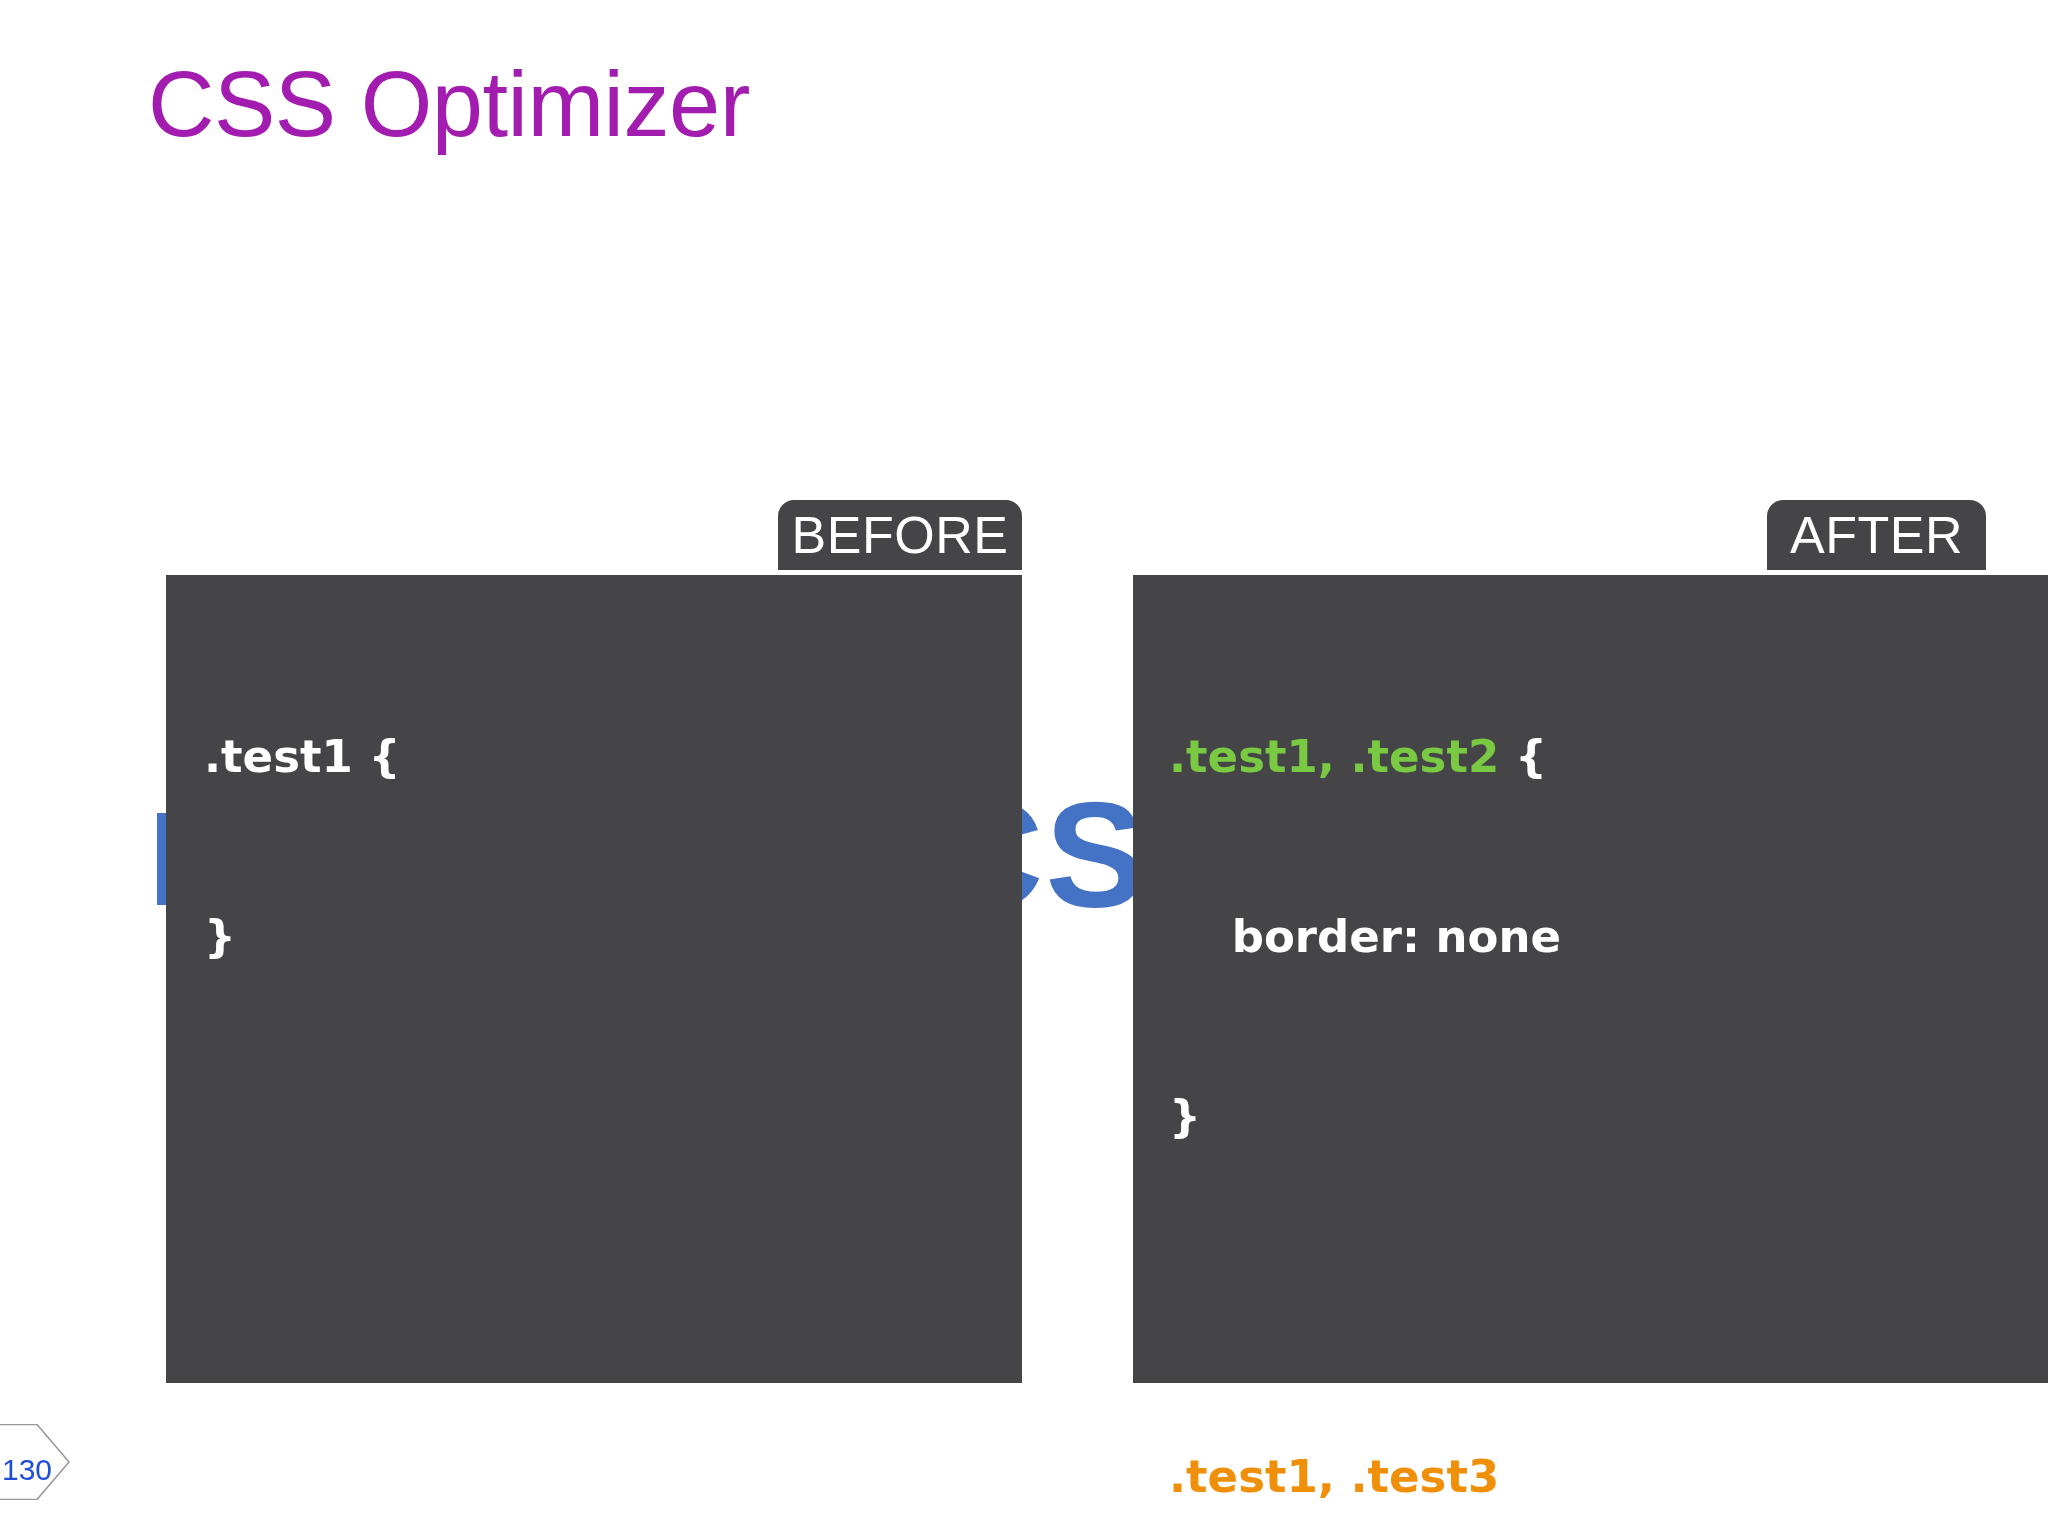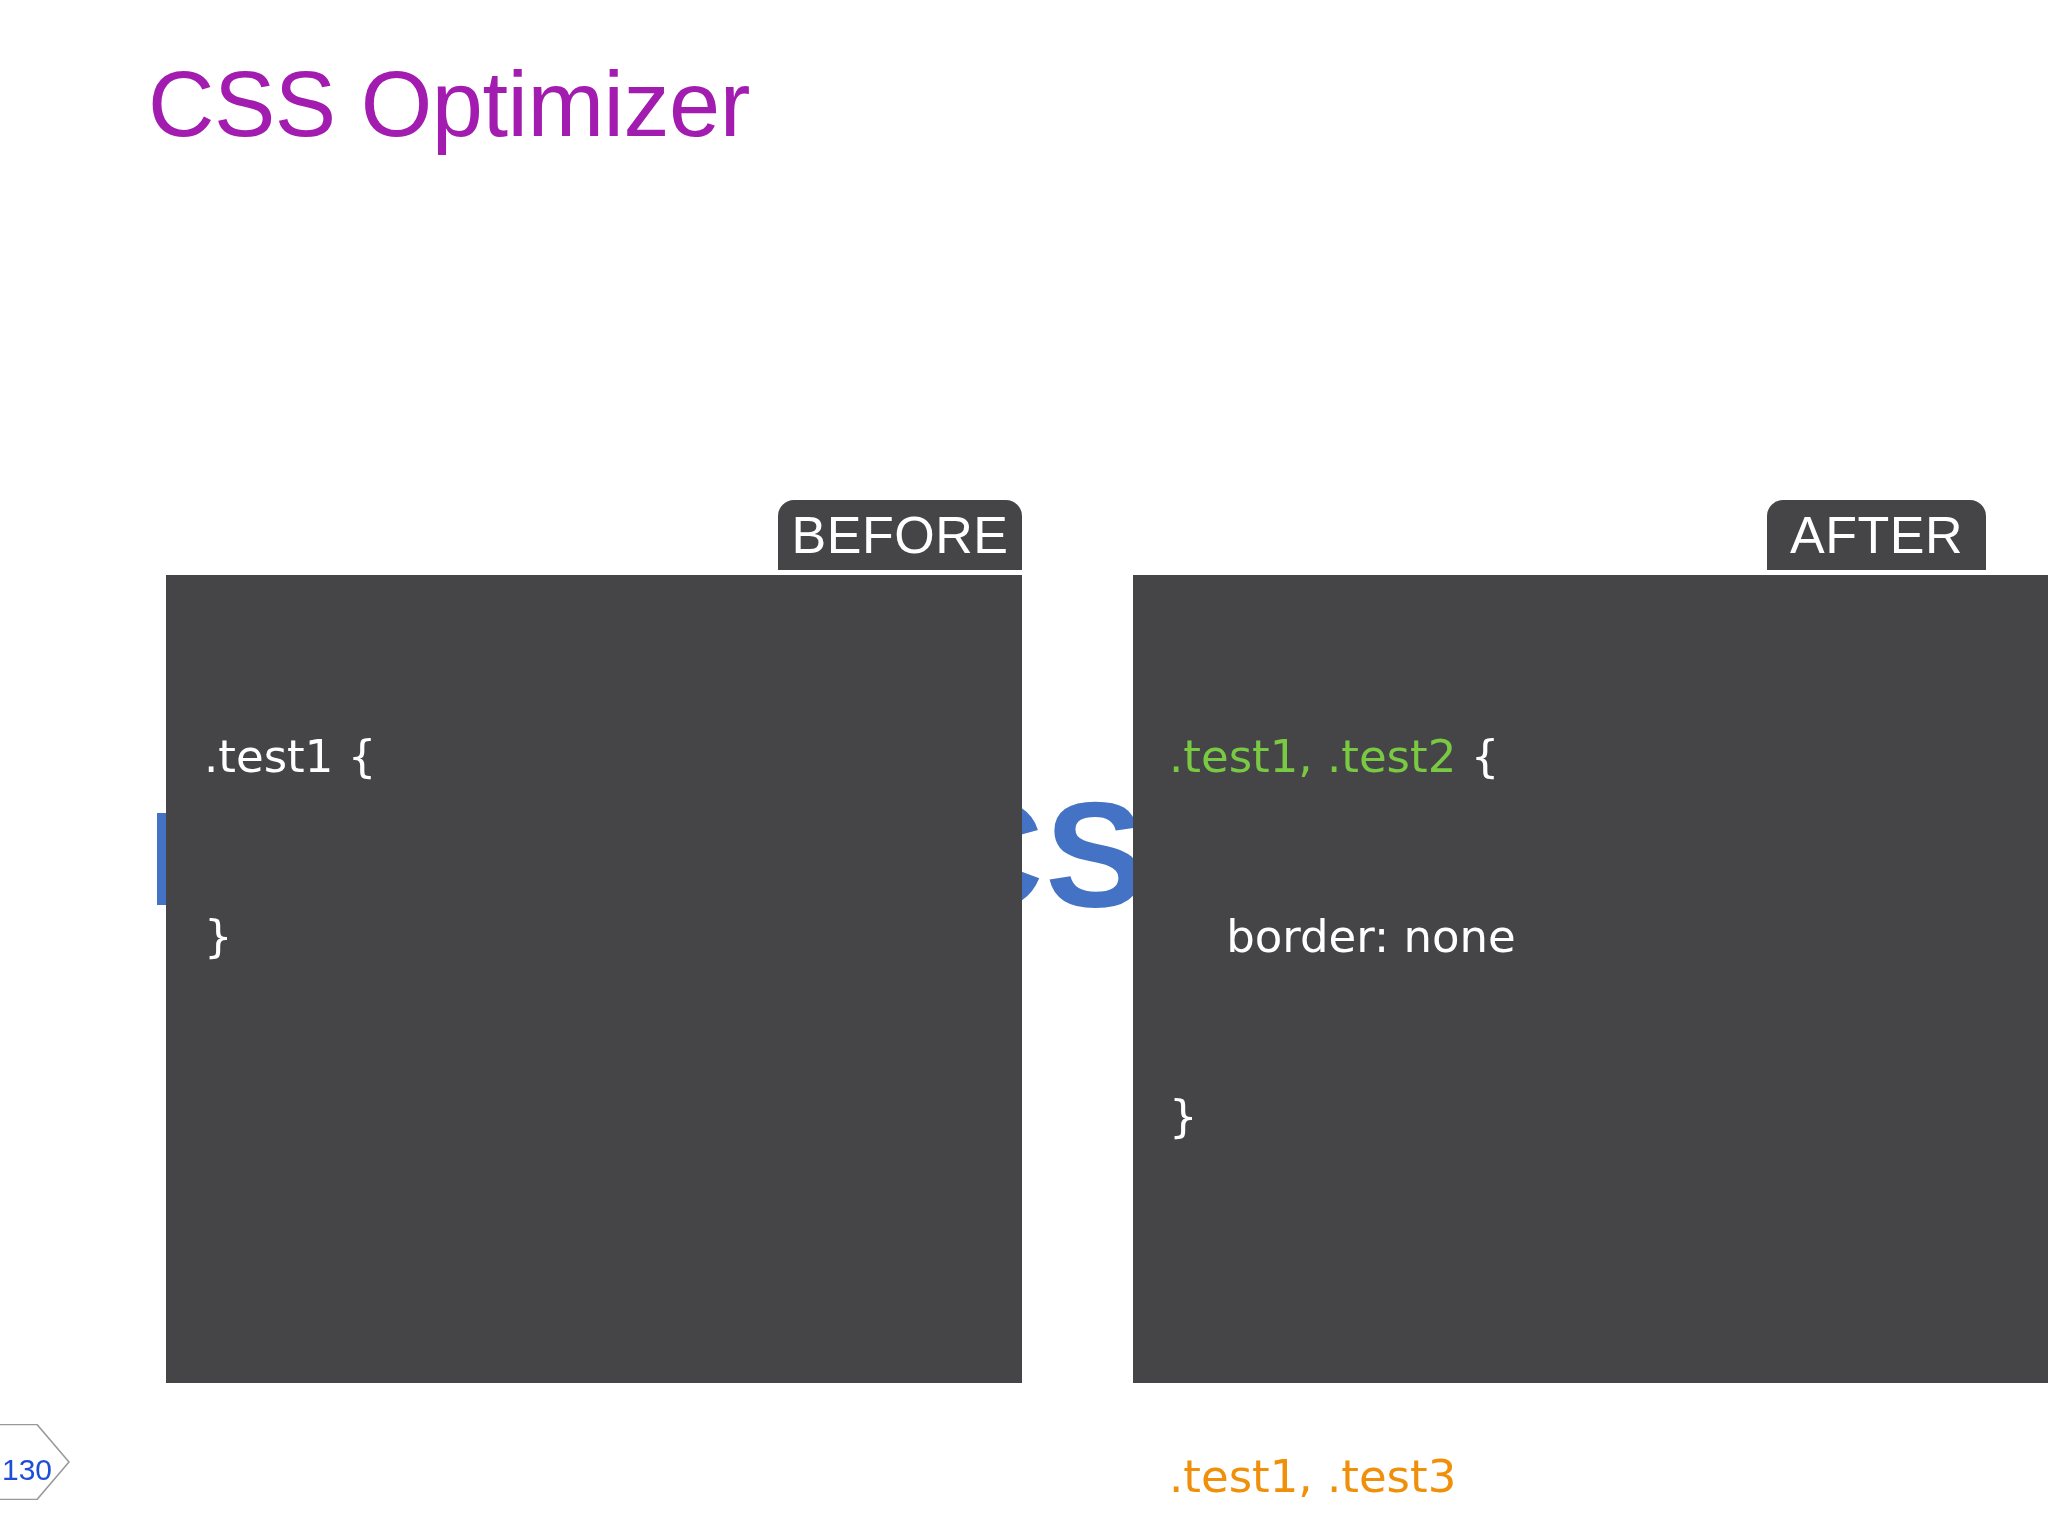--- a/index.html
+++ b/index.html
@@ -110,21 +110,21 @@
     top: 32px;
     right: 10px;
     font-family: "DejaVu Sans", sans-serif;
     font-size: 45px;
     line-height: 60px;
     color: #ffffff;
     white-space: pre;
   }
   #panel-after .code-body { left: 36px; }
 
-  .code-line { white-space: pre; }
+  .code-line { white-space: pre; font-weight: bold; }
   .code-blank { height: 60px; }
   .sel-green  { color: #7ac943; }
   .sel-orange { color: #f0900a; }
 
   
   #page-badge {
     position: absolute;
     left: -26px;
     top: 1424px;
     width: 96px;

